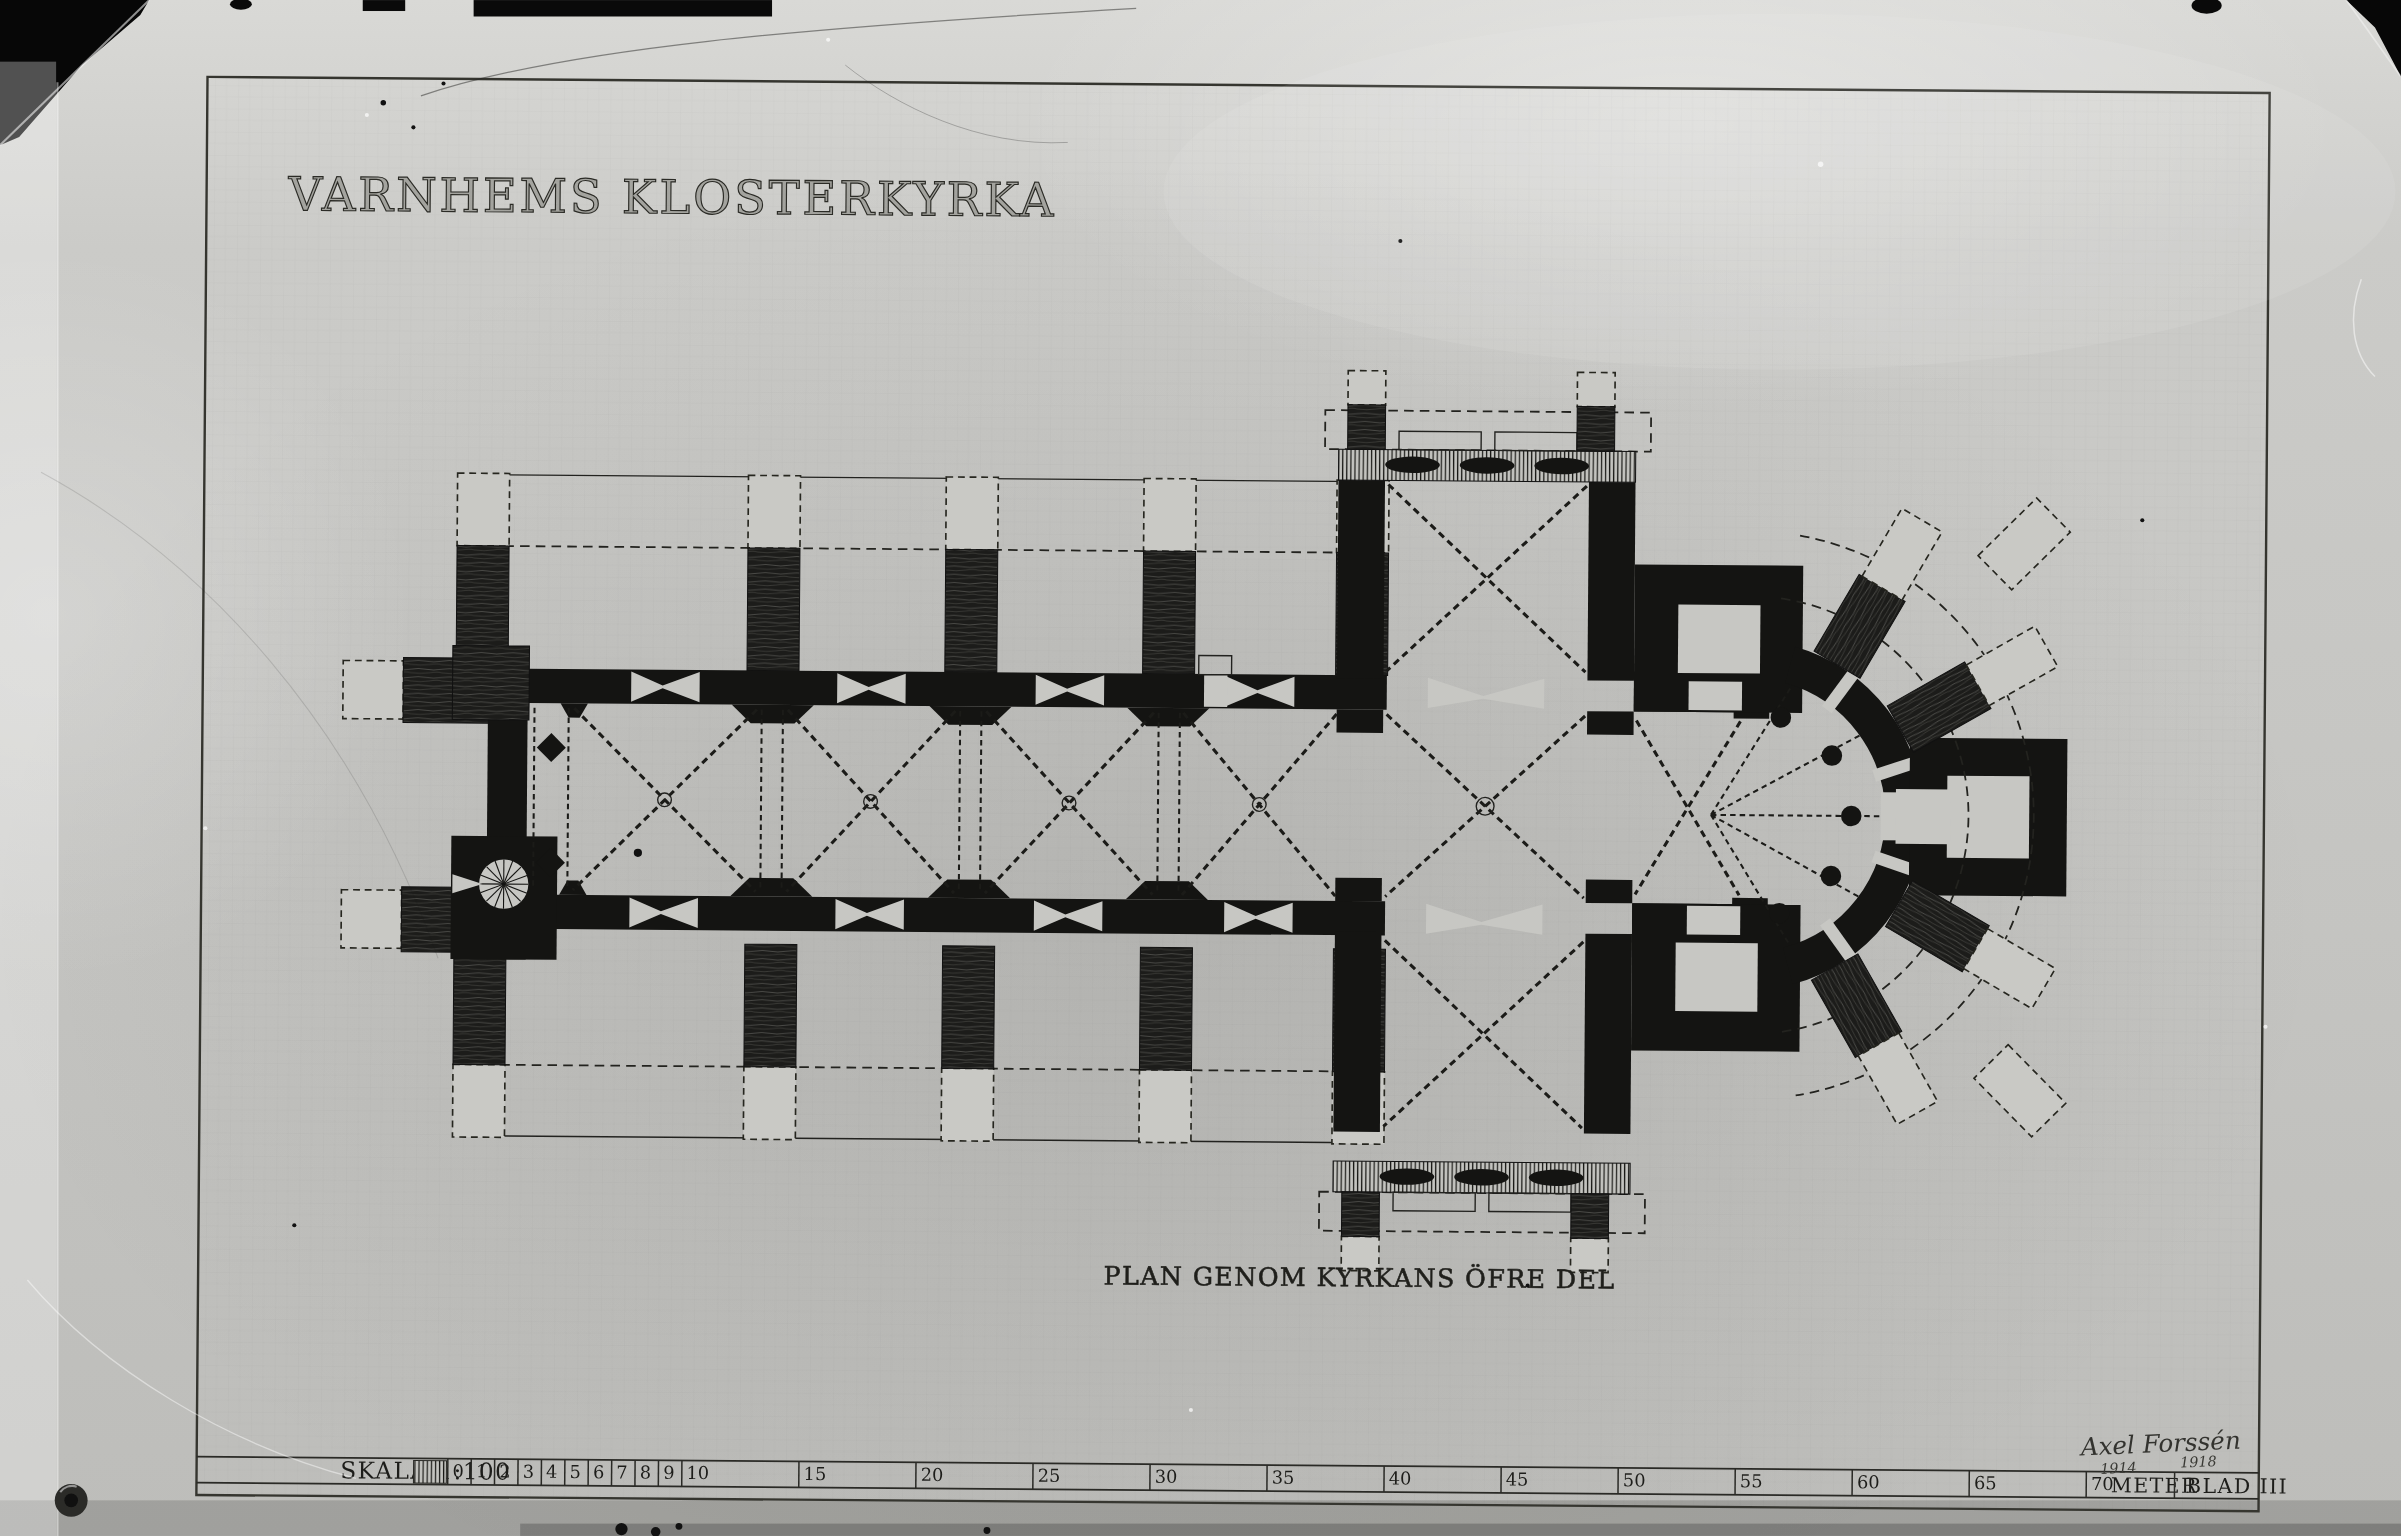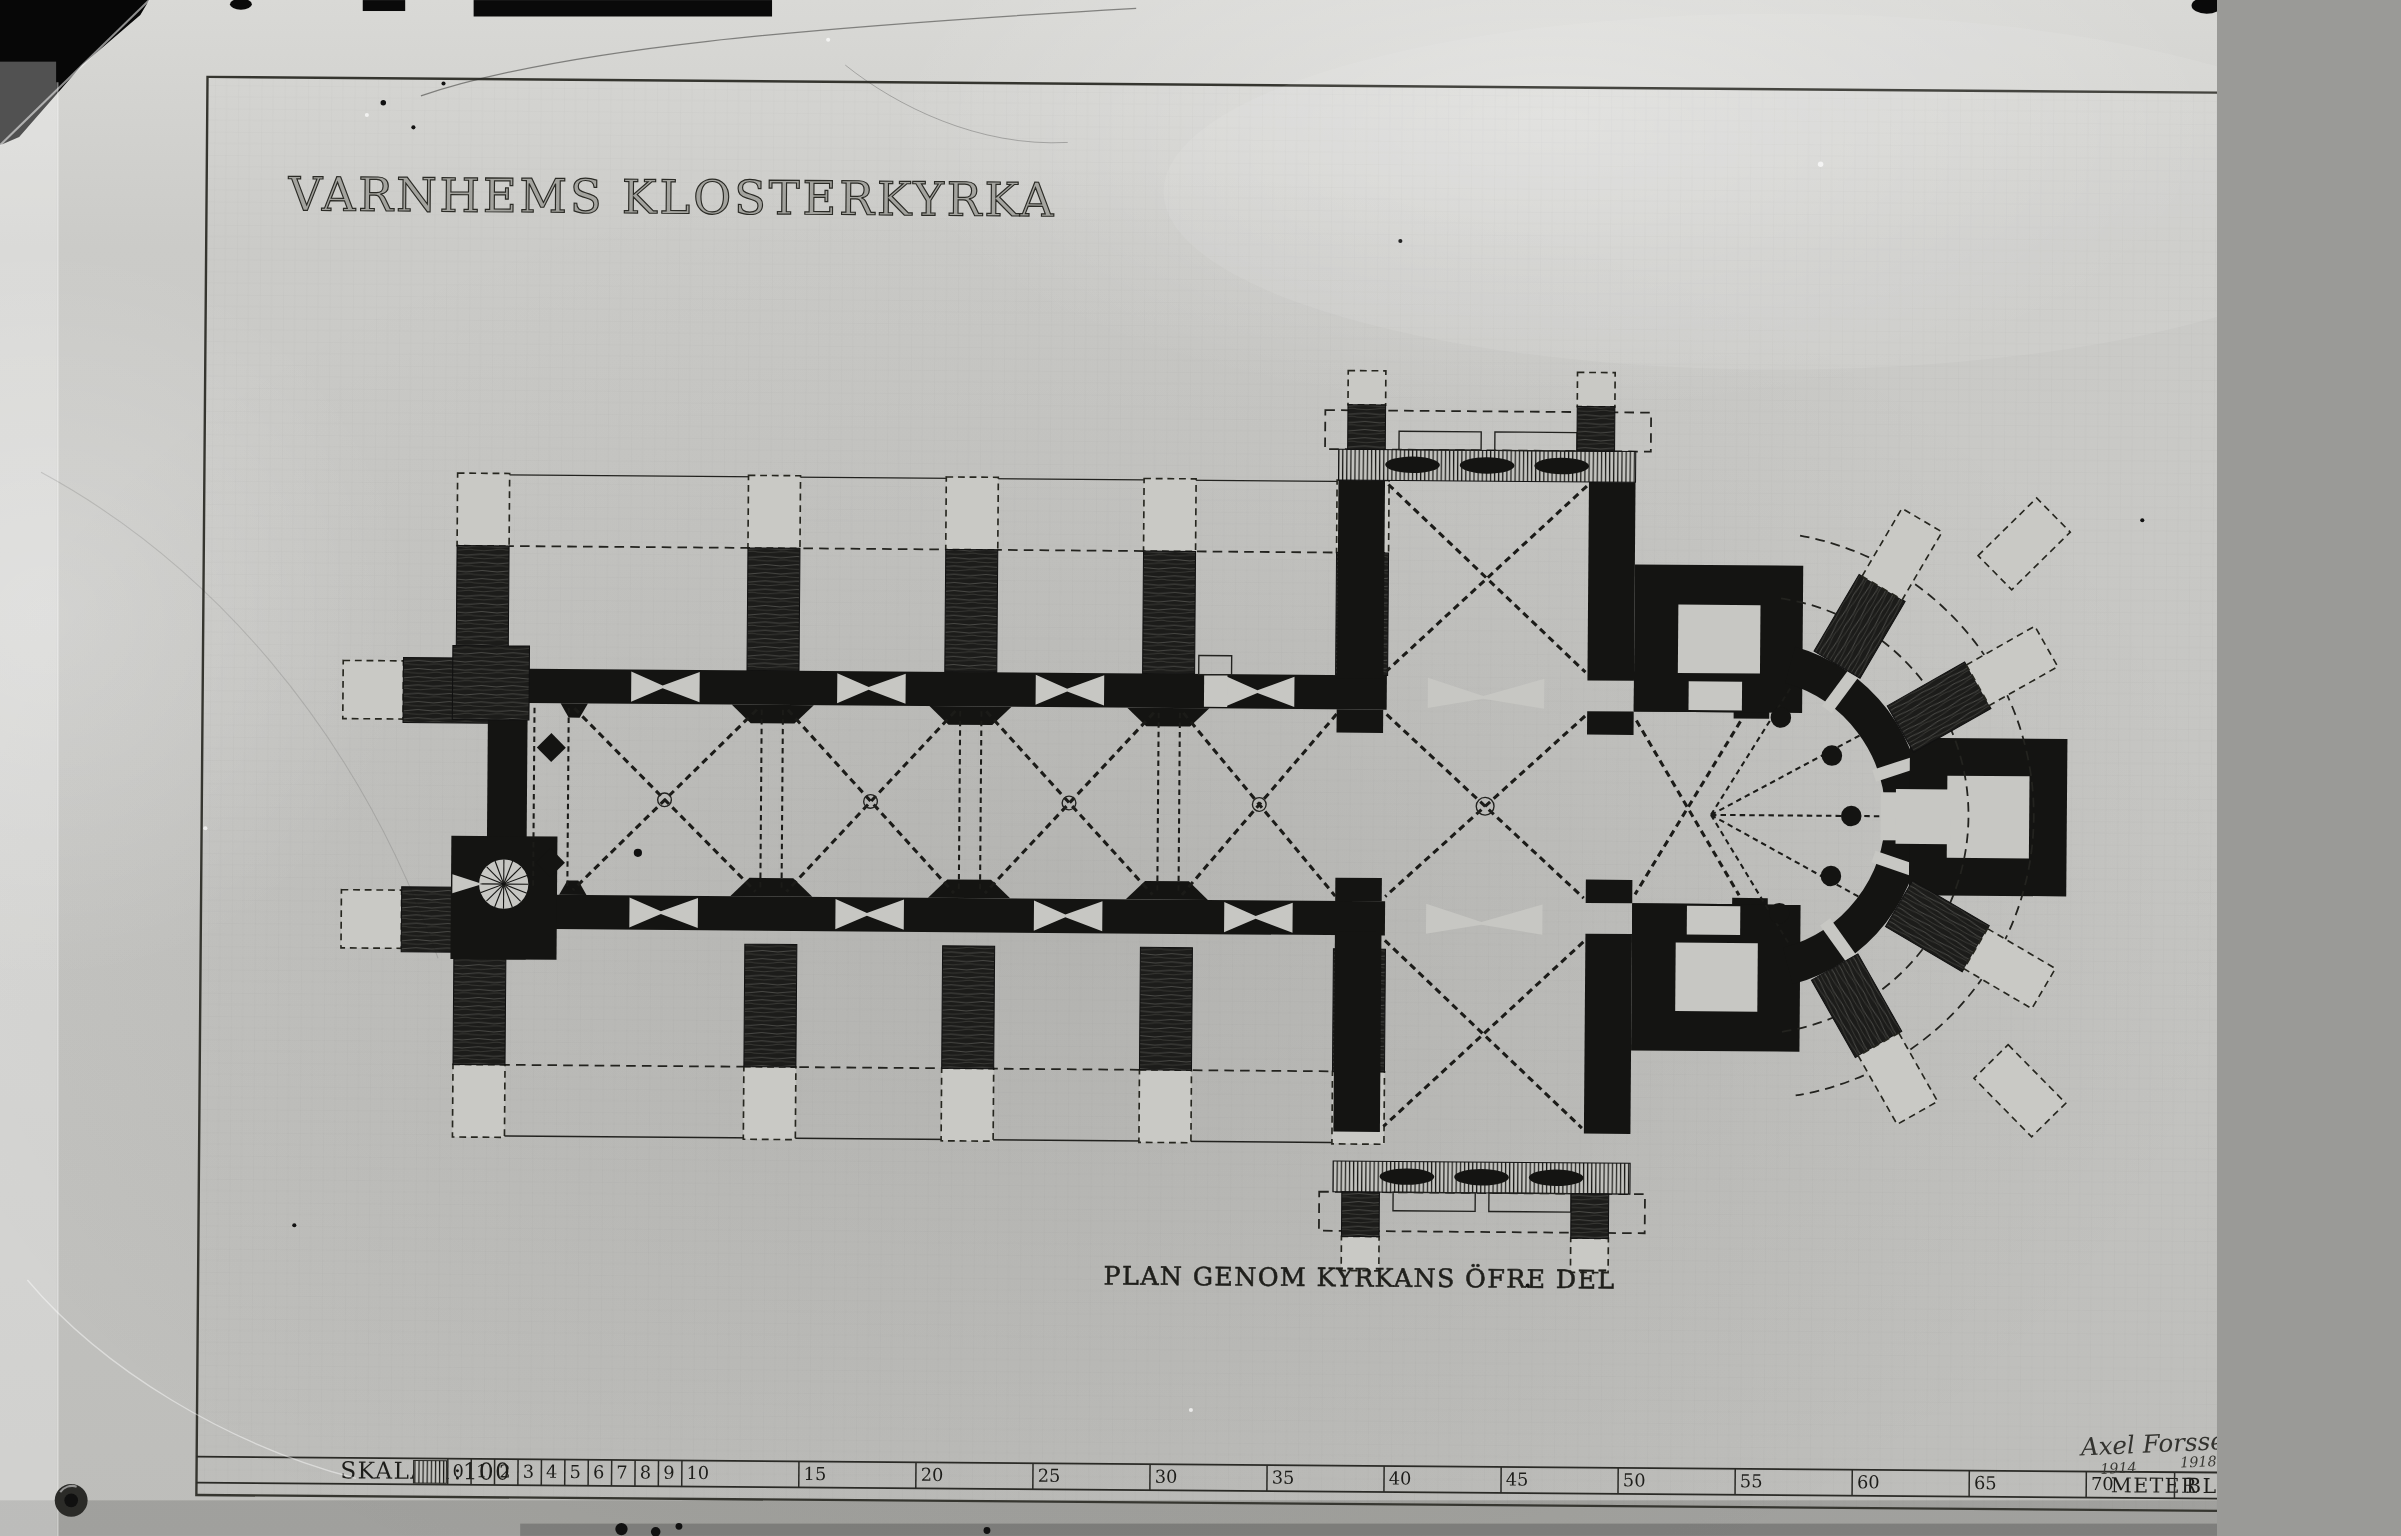--- a/index.html
+++ b/index.html
@@ -1,17 +1,17 @@
 <!DOCTYPE html>
 <html style="font-size:11px"><head>
 <meta charset="utf-8">
 <style>
   html,body{margin:0;padding:0;background:#9a9a97;}
   .stage{
-    position:relative;width:2217px;height:1536px;overflow:hidden;
+    position:relative;width:2401px;height:1536px;overflow:hidden;
     background:
       radial-gradient(ellipse 1027px 445px at 70% 8%, rgba(255,255,255,.30), rgba(255,255,255,0) 65%),
       radial-gradient(ellipse 616px 616px at 2% 40%, rgba(255,255,255,.22), rgba(255,255,255,0) 60%),
       radial-gradient(ellipse 1574px 1027px at 48% 60%, rgba(30,30,28,.10), rgba(30,30,28,0) 75%),
       linear-gradient(180deg,#d9d9d6 0%,#cbcbc8 16%,#c5c5c2 55%,#bdbdba 100%);
     font-family:"DejaVu Serif","Liberation Serif",serif;
   }
   svg{position:absolute;left:0;top:0;}
   .ink{fill:#141412;}
   .paper{fill:#c7c7c3;}

